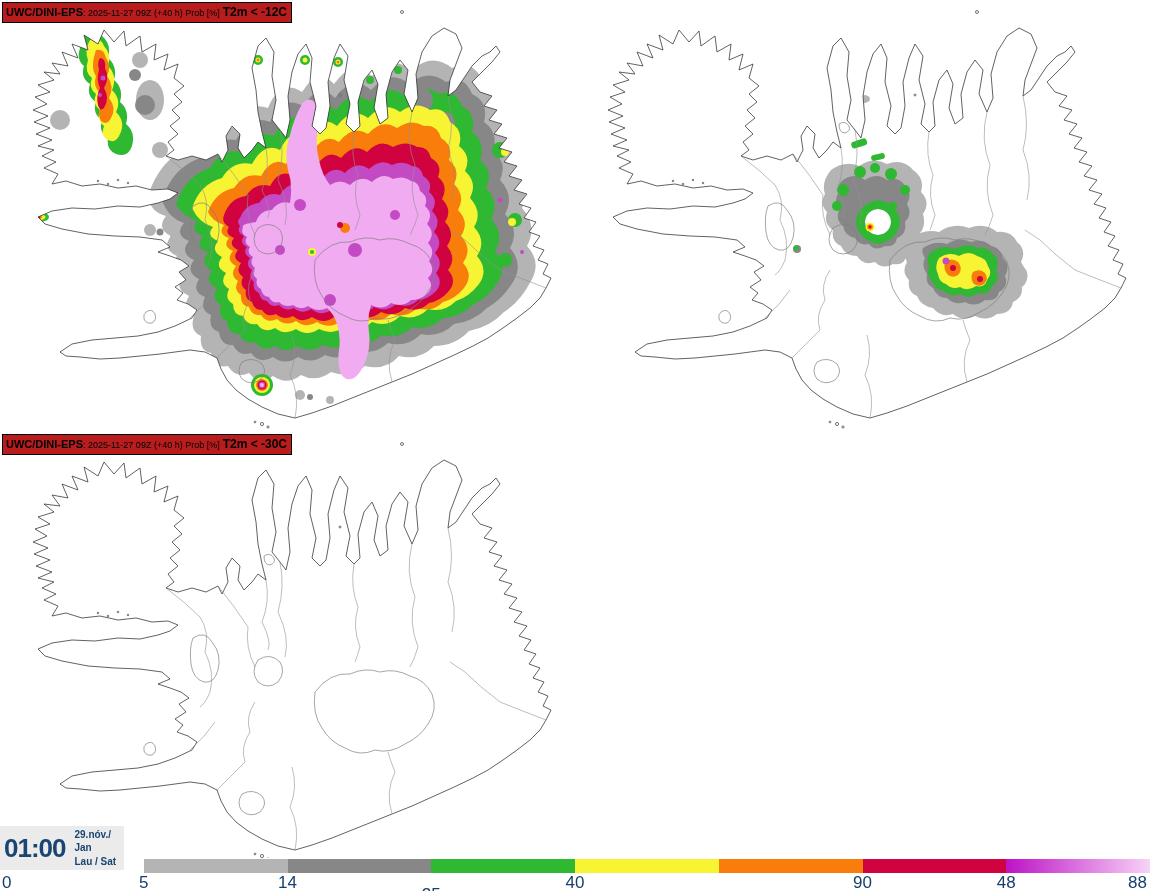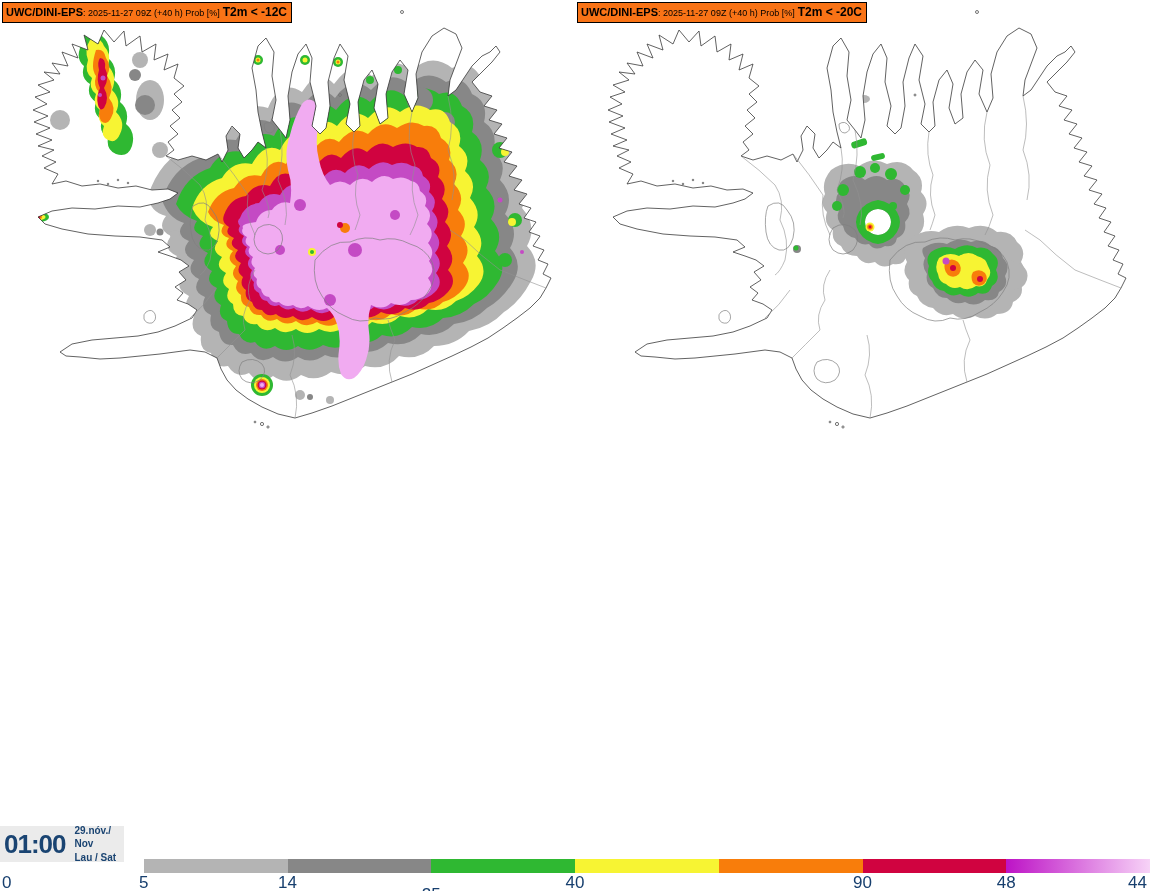--- a/index.html
+++ b/index.html
@@ -4,32 +4,32 @@
 <style>
   html,body{margin:0;padding:0;background:#ffffff;}
   body{font-family:"Liberation Sans", sans-serif;}
   #stage{position:relative;width:1150px;height:891px;background:#ffffff;overflow:hidden;}
   .panel{position:absolute;width:575px;height:430px;overflow:hidden;}
   #panel-1{left:0;top:0;}
   #panel-2{left:575px;top:0;}
   #panel-3{left:0;top:432px;height:426px;}
   #panel-4{left:575px;top:432px;height:426px;}
   .map{position:absolute;left:0;top:0;width:575px;height:430px;display:block;}
-  .title{position:absolute;left:2px;top:2px;background:#f97316;border:1px solid #000;
+  .title{position:absolute;left:2px;top:2px;background:#b91c1c;border:1px solid #000;
          padding:1px 4px 2px 3px;white-space:nowrap;z-index:3;line-height:14px;}
   .t-model{font-weight:bold;font-size:11px;color:#000;}
   .t-run{font-size:9px;color:#000;}
   .t-thr{font-weight:bold;font-size:12px;color:#000;margin-left:3px;}
   
   #colorbar{position:absolute;left:0;top:859px;width:1150px;height:14px;z-index:6;}
   .cb-seg{position:absolute;top:0;height:14px;}
   #colorbar-ticks{position:absolute;left:0;top:874px;width:1150px;height:17px;z-index:6;}
   .cb-tick{position:absolute;top:0;color:#173f6e;font-size:17px;line-height:17px;}
   
-  #clock{position:absolute;left:0;top:826px;width:124px;height:36px;background:#ebebeb;
+  #clock{position:absolute;left:0;top:826px;width:124px;height:44px;background:#ebebeb;
          display:flex;align-items:center;overflow:hidden;z-index:7;}
   .clock-time{font-size:26px;font-weight:bold;color:#1a4472;padding-left:4px;letter-spacing:-1px;line-height:26px;}
   .clock-date{margin-left:9px;font-size:10px;font-weight:bold;color:#1a4472;line-height:13.5px;white-space:nowrap;}
 </style>
 </head>
 <body>
 
 <svg width="0" height="0" style="position:absolute" aria-hidden="true">
   <defs>
     <path id="ice-coast" d="M60,352 L72,344 92,340 115,338 138,336 158,332 175,326 192,318 197,310 188,304 177,300 183,293 175,287 186,280 179,272 189,266 181,260 170,256 158,252 170,247 162,240 140,237 115,236 88,234 62,229 45,224 38,217 52,211 72,208 95,209 118,206 140,207 158,203 170,199 178,193 168,189 152,190 136,186 118,188 100,184 82,186 66,181 52,184 58,174 44,168 56,162 42,156 54,150 38,146 52,140 36,134 50,128 34,122 48,116 33,110 47,104 35,97 50,92 38,85 54,80 44,72 60,74 52,63 68,66 62,52 78,58 72,44 88,50 84,35 98,44 104,30 114,42 124,31 126,46 140,36 142,52 156,44 154,60 168,54 164,70 178,64 174,78 184,86 174,94 182,102 172,110 180,118 170,126 178,134 168,142 174,150 166,156 178,160 192,156 206,160 218,154 222,162 228,150 226,136 232,126 240,134 238,148 244,158 252,150 258,142 266,148 262,132 258,112 256,90 252,68 258,46 266,38 274,52 272,76 276,100 272,120 280,130 286,138 290,120 288,96 292,72 298,54 306,44 312,58 310,82 316,106 312,126 320,134 326,128 330,106 328,82 334,58 340,44 348,56 344,80 350,104 346,124 354,132 360,126 358,102 364,80 372,70 378,84 374,108 380,124 388,118 386,94 392,72 400,60 408,70 404,94 412,112 418,98 416,74 422,52 432,36 444,28 456,34 462,48 456,64 450,80 448,96 456,90 464,78 472,66 482,56 490,52 496,46 500,52 492,62 482,72 472,82 480,92 492,96 484,106 497,110 489,120 502,124 494,134 507,138 499,148 512,152 504,162 517,166 509,176 522,180 514,190 527,194 519,204 531,208 524,218 536,222 529,232 540,236 533,246 544,250 538,260 548,264 543,274 551,278 546,288 540,298 530,308 517,318 503,328 488,338 471,347 452,356 432,365 412,374 392,382 372,390 352,398 332,406 312,413 295,418 278,414 262,407 248,399 236,390 227,380 221,369 217,358 205,352 190,350 175,352 160,354 140,356 120,358 100,359 80,357 66,356 Z"></path>
@@ -230,32 +230,39 @@
           <circle cx="378" cy="268" r="3"></circle>
             <circle cx="405" cy="279" r="3"></circle>
         </g>
         <g fill="#c44ac4">
           <circle cx="371" cy="261" r="3.5"></circle>
         </g>
       </g>
       <use href="#ice-coast" fill="none" stroke="#3a3a3a" stroke-width="0.8"></use>
       <use href="#ice-lines"></use>
     </svg>
+  </div>
+
+  <div class="panel" id="panel-3">
+    <svg class="map" viewBox="0 0 575 430">
+      <use href="#ice-coast" fill="#ffffff" stroke="none"></use>
+      <use href="#ice-coast" fill="none" stroke="#3a3a3a" stroke-width="0.8"></use>
+      <use href="#ice-lines"></use>
+    </svg>
     <div class="title">
-      <span class="t-model">UWC/DINI-EPS</span><span class="t-run">: 2025-11-27 09Z (+40 h) Prob [%]</span><span class="t-thr">T2m &lt; -20C</span>
-    </div>
-  </div>
-
+      <span class="t-model">UWC/DINI-EPS</span><span class="t-run">: 2025-11-27 09Z (+40 h) Prob [%]</span><span class="t-thr">T2m &lt; -30C</span>
+    </div>
+  </div>
 
 
   <div id="clock">
     <span class="clock-time">01:00</span>
     <span class="clock-date">
       <span>29.nóv./</span><br>
-      <span>Nov</span><br>
+      <span>Jan</span><br>
       <span>Lau / Sat</span>
     </span>
   </div>
 
   <div id="colorbar">
       <div class="cb-seg" style="left: 0%; width: 12.5%; background: rgb(255, 255, 255);"></div>
       <div class="cb-seg" style="left: 12.5%; width: 12.5%; background: rgb(180, 180, 180);"></div>
       <div class="cb-seg" style="left: 25%; width: 12.5%; background: rgb(135, 135, 135);"></div>
       <div class="cb-seg" style="left: 37.5%; width: 12.5%; background: rgb(47, 184, 50);"></div>
       <div class="cb-seg" style="left: 50%; width: 12.5%; background: rgb(247, 244, 51);"></div>
@@ -265,16 +272,16 @@
     </div>
   <div id="colorbar-ticks">
       <span class="cb-tick" style="left: 2px;">0</span>
       <span class="cb-tick" style="left: 12.5%; transform: translateX(-50%);">5</span>
       <span class="cb-tick" style="left: 25%; transform: translateX(-50%);">14</span>
       <span class="cb-tick" style="left: 37.5%; transform: translateX(-50%); margin-top: 12px;">25</span>
       <span class="cb-tick" style="left: 50%; transform: translateX(-50%);">40</span>
       <span class="cb-tick" style="left: 62.5%; transform: translateX(-50%); margin-top: 24px;">75</span>
       <span class="cb-tick" style="left: 75%; transform: translateX(-50%);">90</span>
       <span class="cb-tick" style="left: 87.5%; transform: translateX(-50%);">48</span>
-      <span class="cb-tick" style="right: 3px;">44</span>
+      <span class="cb-tick" style="right: 3px;">88</span>
     </div>
 
 </div>
 
 </body></html>

